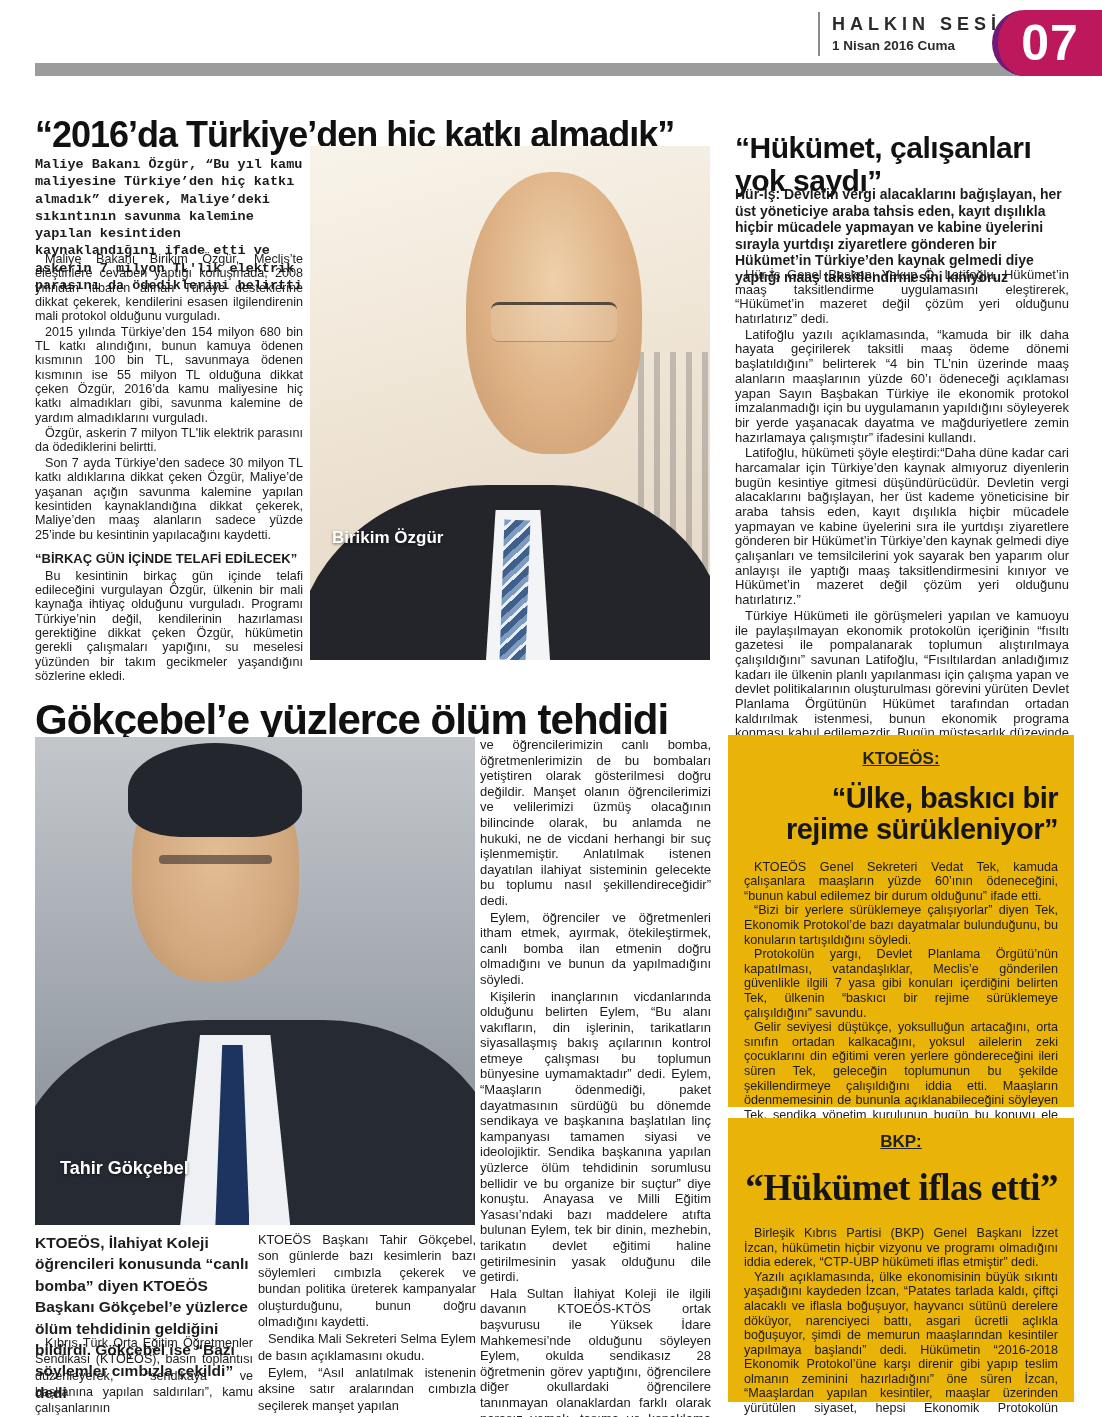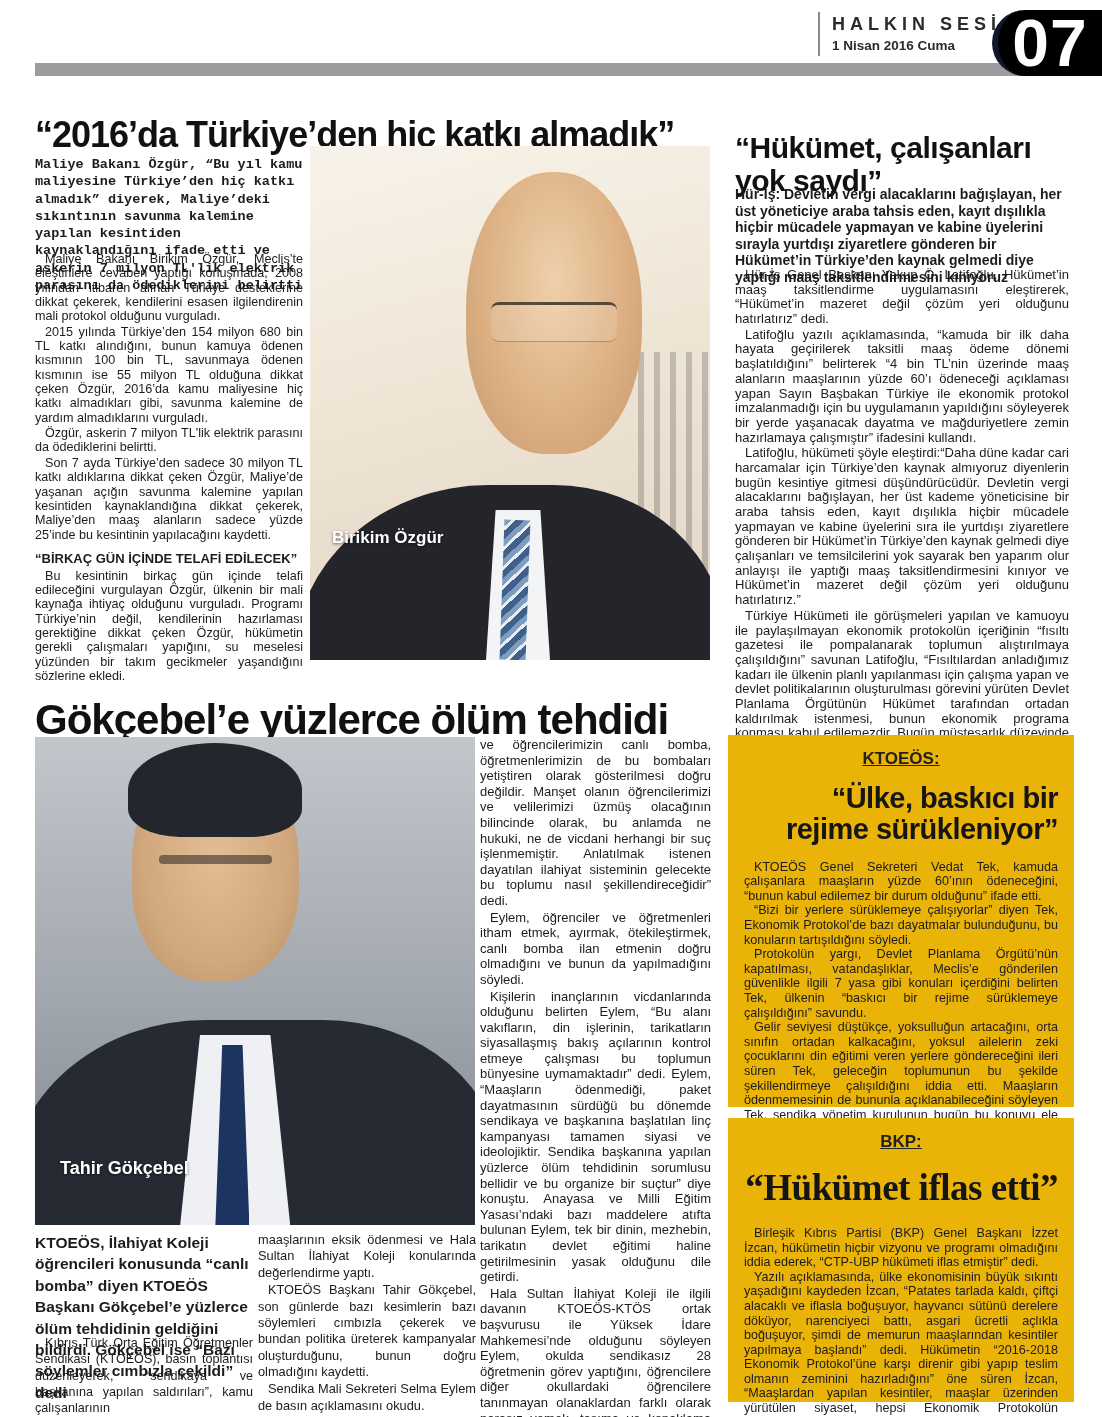--- a/index.html
+++ b/index.html
@@ -6,24 +6,24 @@
   body{
     width:1102px;height:1417px;position:relative;background:#ffffff;
     font-family:"Liberation Sans", sans-serif;color:#1c1c1c;overflow:hidden;
   }
   
   .header-bar{position:absolute;left:35px;top:63px;width:1067px;height:13px;background:#9c9c9c;}
   .mast-divider{position:absolute;left:818px;top:12px;width:2px;height:44px;background:#8a8a8a;}
   .mast-title{position:absolute;left:832px;top:14px;width:170px;font-size:18px;font-weight:bold;letter-spacing:5px;color:#2b2b2b;white-space:nowrap;}
   .mast-date{position:absolute;left:832px;top:38px;font-size:13.5px;font-weight:bold;color:#2b2b2b;white-space:nowrap;}
   .page-badge{
-    position:absolute;right:0;top:10px;width:104px;height:66px;background:#000000;
-    border-radius:40px 0 0 40px;border-left:6px solid #0f172a;
+    position:absolute;right:0;top:10px;width:104px;height:66px;background:#be185d;
+    border-radius:40px 0 0 40px;border-left:6px solid #701a75;
     display:flex;align-items:center;justify-content:center;
-    color:#ffffff;font-size:66px;font-weight:bold;letter-spacing:1px;
+    color:#ffffff;font-size:50px;font-weight:bold;letter-spacing:1px;
   }
   
   .headline{position:absolute;left:35px;width:680px;font-weight:bold;color:#111;letter-spacing:-1px;white-space:nowrap;}
   .headline1{top:90px;font-size:36px;}
   .headline2{top:668px;font-size:42px;}
   
   .col{position:absolute;text-align:justify;}
   .col p{margin:0 0 1px 0;text-indent:10px;line-height:inherit;}
   .cont p:first-child{text-indent:0;}
   .lede{font-weight:bold;text-align:left;}
@@ -134,21 +134,20 @@
     <p>ve öğrencilerimizin canlı bomba, öğretmenlerimizin de bu bombaları yetiştiren olarak gösterilmesi doğru değildir. Manşet olanın öğrencilerimizi ve velilerimizi üzmüş olacağının bilincinde olarak, bu anlamda ne hukuki, ne de vicdani herhangi bir suç işlenmemiştir. Anlatılmak istenen dayatılan ilahiyat sisteminin gelecekte bu toplumu nasıl şekillendireceğidir” dedi.</p>
     <p>Eylem, öğrenciler ve öğretmenleri itham etmek, ayırmak, ötekileştirmek, canlı bomba ilan etmenin doğru olmadığını ve bunun da yapılmadığını söyledi.</p>
     <p>Kişilerin inançlarının vicdanlarında olduğunu belirten Eylem, “Bu alanı vakıfların, din işlerinin, tarikatların siyasallaşmış bakış açılarının kontrol etmeye çalışması bu toplumun bünyesine uymamaktadır” dedi. Eylem, “Maaşların ödenmediği, paket dayatmasının sürdüğü bu dönemde sendikaya ve başkanına başlatılan linç kampanyası tamamen siyasi ve ideolojiktir. Sendika başkanına yapılan yüzlerce ölüm tehdidinin sorumlusu bellidir ve bu organize bir suçtur” diye konuştu.  Anayasa ve Milli Eğitim Yasası’ndaki bazı maddelere atıfta bulunan Eylem, tek bir dinin, mezhebin, tarikatın devlet eğitimi haline getirilmesinin yasak olduğunu dile getirdi.</p>
     <p>Hala Sultan İlahiyat Koleji ile ilgili davanın KTOEÖS-KTÖS ortak başvurusu ile Yüksek İdare Mahkemesi’nde olduğunu söyleyen Eylem, okulda sendikasız 28 öğretmenin görev yaptığını, öğrencilere diğer okullardaki öğrencilere tanınmayan olanaklardan farklı olarak parasız yemek, taşıma ve konaklama olanakları sunulduğunu ve öğrencilerin TC Büyükelçiliği’nin kontrolündeki kişilerce eğitildiğini savundu.  Eylem, “Kanımca bize yapılan örgütlenmiş saldırının arkasında okulun tamamen kontrolünün ele alınması, kadrolaşmanın tamamlanması ve bu eğitim anlayışının meşrulaştırılmasıdır. Bu amaçla oradaki iyi niyetli öğrencileri, aileleri asıl istismar eden bu politikaların sahipleridir” dedi.</p>
   </div>
 <div class="col lede a3-colA-lede">KTOEÖS, İlahiyat Koleji öğrencileri konusunda “canlı bomba” diyen KTOEÖS Başkanı Gökçebel’e yüzlerce ölüm tehdidinin geldiğini bildirdi. Gökçebel ise “Bazı söylemler cımbızla çekildi” dedi</div>
 <div class="col a3-colA-body">
     <p>Kıbrıs Türk Orta Eğitim Öğretmenler Sendikası (KTOEÖS), basın toplantısı düzenleyerek, “sendikaya ve başkanına yapılan saldırıları”, kamu çalışanlarının</p>
   </div>
 <div class="col cont a3-colB">
-    <p>maaşlarının eksik ödenmesi ve Hala Sultan İlahiyat Koleji konularında değerlendirme yaptı.</p>
     <p>KTOEÖS Başkanı Tahir Gökçebel, son günlerde bazı kesimlerin bazı söylemleri cımbızla çekerek ve bundan politika üreterek kampanyalar oluşturduğunu, bunun doğru olmadığını kaydetti.</p>
     <p>Sendika Mali Sekreteri Selma Eylem de basın açıklamasını okudu.</p>
     <p>Eylem, “Asıl anlatılmak istenenin aksine satır aralarından cımbızla seçilerek manşet yapılan</p>
   </div>
 
 <section class="graybox box-ktoeos">
   <span class="kicker">KTOEÖS:</span>
   <div class="box-head ktoeos-head">“Ülke, baskıcı bir rejime sürükleniyor”</div>
   <div class="box-body">
       <p>KTOEÖS Genel Sekreteri Vedat Tek, kamuda çalışanlara maaşların yüzde 60’ının ödeneceğini, “bunun kabul edilemez bir durum olduğunu” ifade etti.</p>

